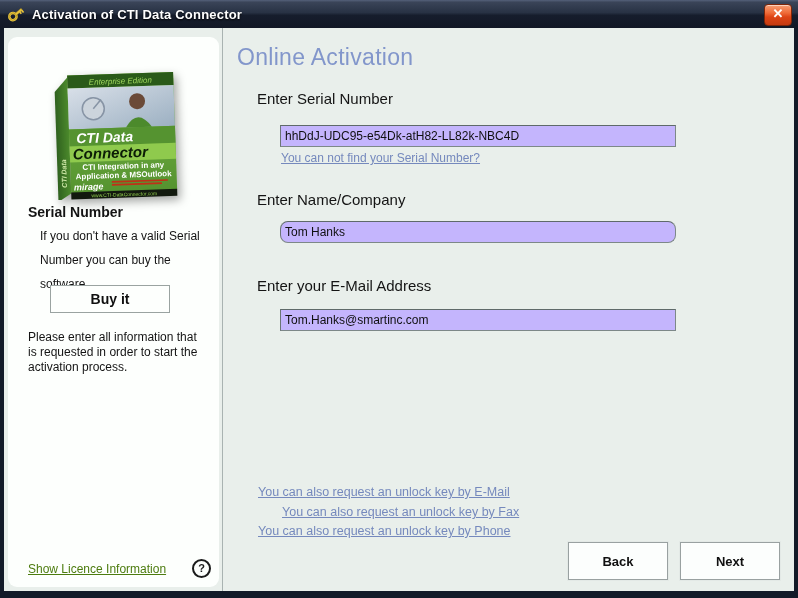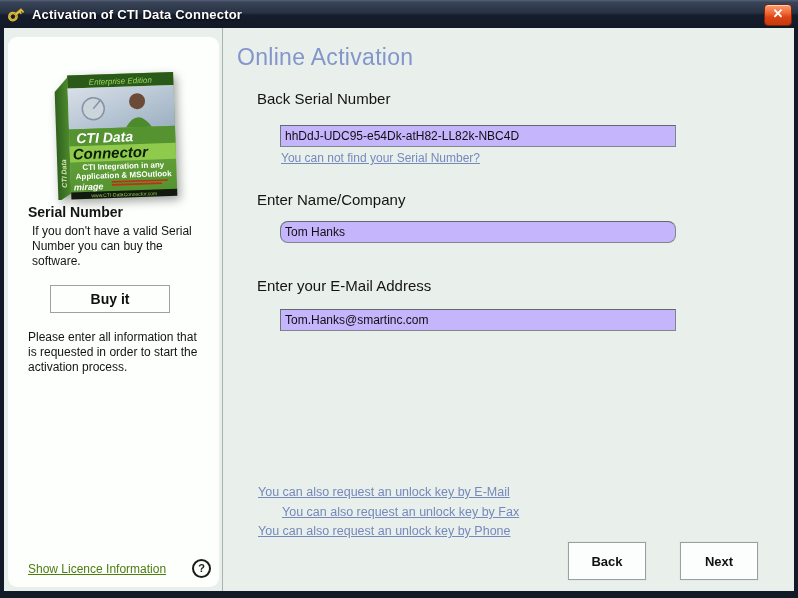--- a/index.html
+++ b/index.html
@@ -20,21 +20,21 @@
   
   .content{position:absolute;left:4px;right:4px;top:28px;bottom:7px;background:#e9efeb;}
 
   .side-panel{position:absolute;left:4px;top:9px;bottom:4px;width:211px;
     background:#fdfffd;border-radius:9px;}
   .divider{position:absolute;left:218px;top:0;bottom:0;width:1px;background:#a9b3b1;}
 
   
   .boxart{position:absolute;left:34px;top:30px;filter:drop-shadow(3px 4px 5px rgba(0,0,0,.35));}
   .side-heading{position:absolute;left:24px;top:176px;font-size:14px;font-weight:bold;color:#141414;}
-  .side-text-1{position:absolute;left:28px;top:196px;width:172px;font-size:12px;color:#141414;line-height:15px;}
+  .side-text-1{position:absolute;left:36px;top:196px;width:172px;font-size:12px;color:#141414;line-height:24px;}
   .buy-btn{position:absolute;left:46px;top:257px;width:120px;height:28px;background:#fdfffd;
     border:1px solid #9aa3a1;font-family:"Liberation Sans",sans-serif;
     font-size:14px;font-weight:bold;color:#101010;cursor:pointer;}
   .side-text-2{position:absolute;left:24px;top:302px;width:176px;font-size:12px;color:#141414;line-height:15px;}
   .licence-link{position:absolute;left:24px;top:534px;font-size:12px;color:#4d7c0f;
     text-decoration:underline;cursor:pointer;}
   .help-icon{position:absolute;left:188px;top:531px;width:15px;height:15px;border:2px solid #1b1b1b;
     border-radius:50%;font-size:11px;font-weight:bold;color:#1b1b1b;text-align:center;
     line-height:15px;cursor:pointer;background:#fdfffd;}
 
@@ -50,21 +50,21 @@
   .inp-serial{top:97px;}
   .inp-name{top:193px;border-radius:8px;}
   .inp-email{top:281px;}
   .serial-link{position:absolute;left:277px;top:123px;font-size:12px;color:#7589bd;
     text-decoration:underline;cursor:pointer;}
   .req-link{position:absolute;left:254px;font-size:12.5px;color:#7589bd;
     text-decoration:underline;cursor:pointer;}
   .req-1{top:457px;}
   .req-2{top:477px;margin-left:24px;}
   .req-3{top:496px;}
-  .nav-btn{position:absolute;top:514px;width:78px;height:38px;background:#fcfefd;
+  .nav-btn{position:absolute;top:514px;width:100px;height:38px;background:#fcfefd;
     border:1px solid #99a1a1;box-shadow:0 0 0 1px #e3e9e6;
     font-family:"Liberation Sans",sans-serif;font-size:13px;font-weight:bold;color:#101010;cursor:pointer;}
   .back-btn{left:564px;}
   .next-btn{left:676px;}
 </style>
 </head>
 <body>
 
 <div class="window">
 
@@ -129,21 +129,21 @@
 
     <div class="side-heading">Serial Number</div>
     <div class="side-text-1">If you don't have a valid Serial Number you can buy the software.</div>
     <button class="buy-btn">Buy it</button>
     <div class="side-text-2">Please enter all information that is requested in order to start the activation process.</div>
     <a class="licence-link">Show Licence Information</a>
     <div class="help-icon">?</div>
 
     <div class="main-heading">Online Activation</div>
 
-    <div class="field-label lbl-serial">Back Serial Number</div>
+    <div class="field-label lbl-serial">Enter Serial Number</div>
     <input class="text-input inp-serial" type="text" value="hhDdJ-UDC95-e54Dk-atH82-LL82k-NBC4D" style="">
     <a class="serial-link">You can not find your Serial Number?</a>
 
     <div class="field-label lbl-name">Enter Name/Company</div>
     <input class="text-input inp-name" type="text" value="Tom Hanks" style="">
 
     <div class="field-label lbl-email">Enter your E-Mail Address</div>
     <input class="text-input inp-email" type="text" value="Tom.Hanks@smartinc.com" style="">
 
     <a class="req-link req-1">You can also request an unlock key by E-Mail</a>

